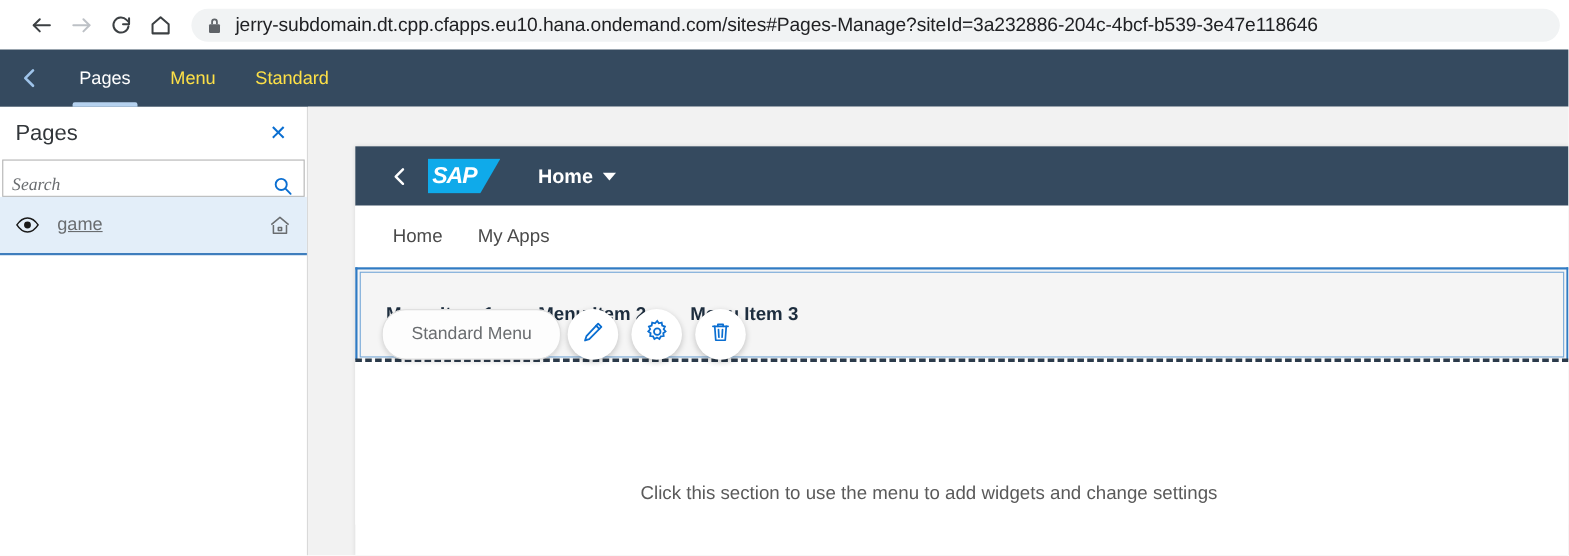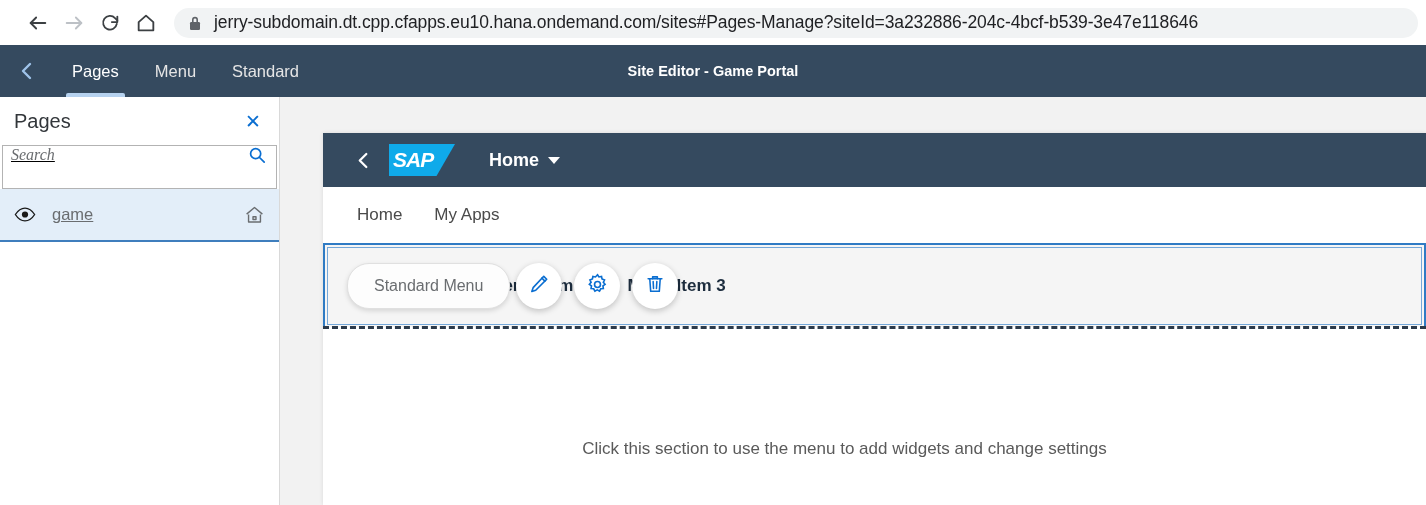--- a/index.html
+++ b/index.html
@@ -78,21 +78,21 @@
   }
   .hdr-tabs {
     display: flex;
     align-items: stretch;
     height: 100%;
   }
   .hdr-tab {
     display: flex;
     align-items: center;
     padding: 0 18px;
-    color: #e5e5e5;
+    color: #fde047;
     font-size: 16.5px;
     position: relative;
   }
   .hdr-tab.active { color: #ffffff; }
   .hdr-tab.active::after {
     content: "";
     position: absolute;
     left: 12px;
     right: 12px;
     bottom: 0;
@@ -140,28 +140,27 @@
     color: #32363a;
     flex: 1 1 auto;
   }
   .sb-close {
     color: #0a6ed1;
     font-size: 19px;
     line-height: 1;
     padding: 2px 4px;
   }
   .sb-search-wrap {
-    height: 44px;
+    height: 34px;
     margin: 0 2px;
     border: 1px solid #b3b3b3;
     background: #fff;
     display: flex;
-    align-items: flex-start;
-    box-sizing: border-box;
-    text-decoration: underline;
+    align-items: flex-end;
+    box-sizing: border-box;
   }
   .sb-search-input {
     flex: 1 1 auto;
     border: 0;
     outline: 0;
     background: transparent;
     font-family: "Liberation Serif", serif;
     font-style: italic;
     font-size: 16px;
     color: #6a6d70;
@@ -331,21 +330,21 @@
     color: #1d2d3e;
     gap: 40px;
     white-space: nowrap;
   }
   .overlay-row {
     position: absolute;
     left: 22px;
     top: 0;
     bottom: 0;
     display: flex;
-    align-items: center;
+    align-items: flex-end;
     gap: 0;
   }
   .tooltip-pill {
     height: 44px;
     background: #fdfdfd;
     border: 1px solid #e0e0e0;
     border-radius: 22px;
     display: flex;
     align-items: center;
     padding: 0 26px;
@@ -435,21 +434,20 @@
     <div class="hdr-tab active">
       <span>Pages</span>
     </div>
     <div class="hdr-tab">
       <span>Menu</span>
     </div>
     <div class="hdr-tab">
       <span>Standard</span>
     </div>
   </div>
-  <div class="hdr-title">Site Editor - Game Portal</div>
 </div>
 
 <div class="workspace">
 
   <div class="sidebar">
     <div class="sb-header">
       <div class="sb-title">Pages</div>
       <div class="sb-close">✕</div>
     </div>
 

